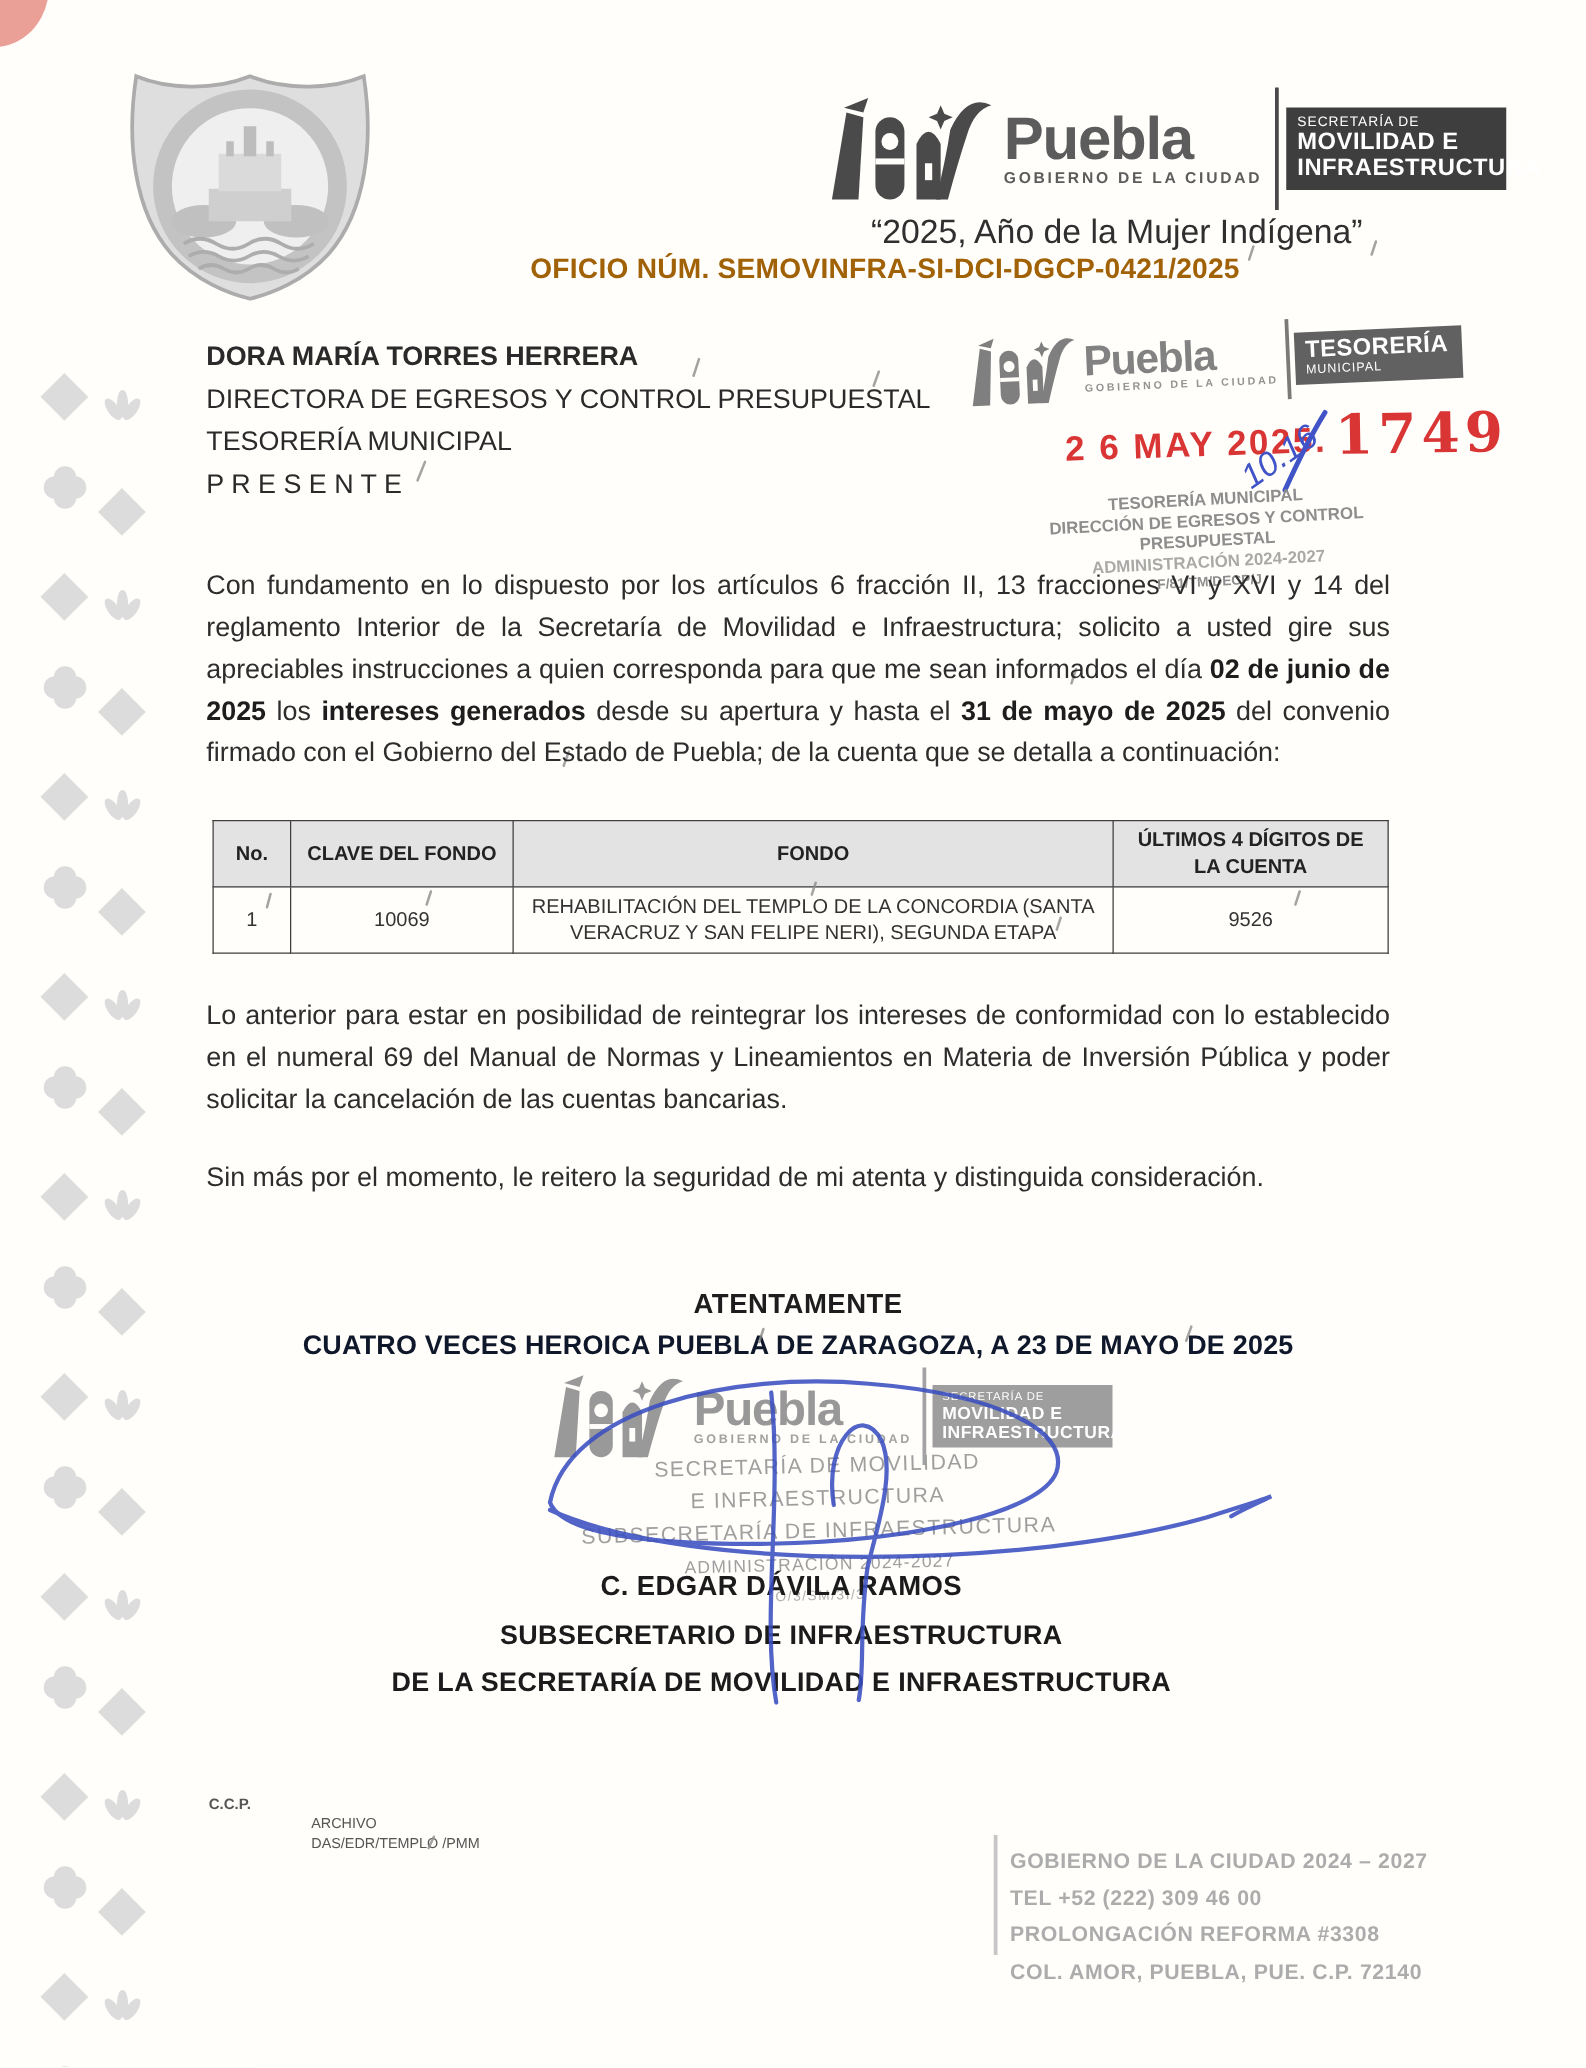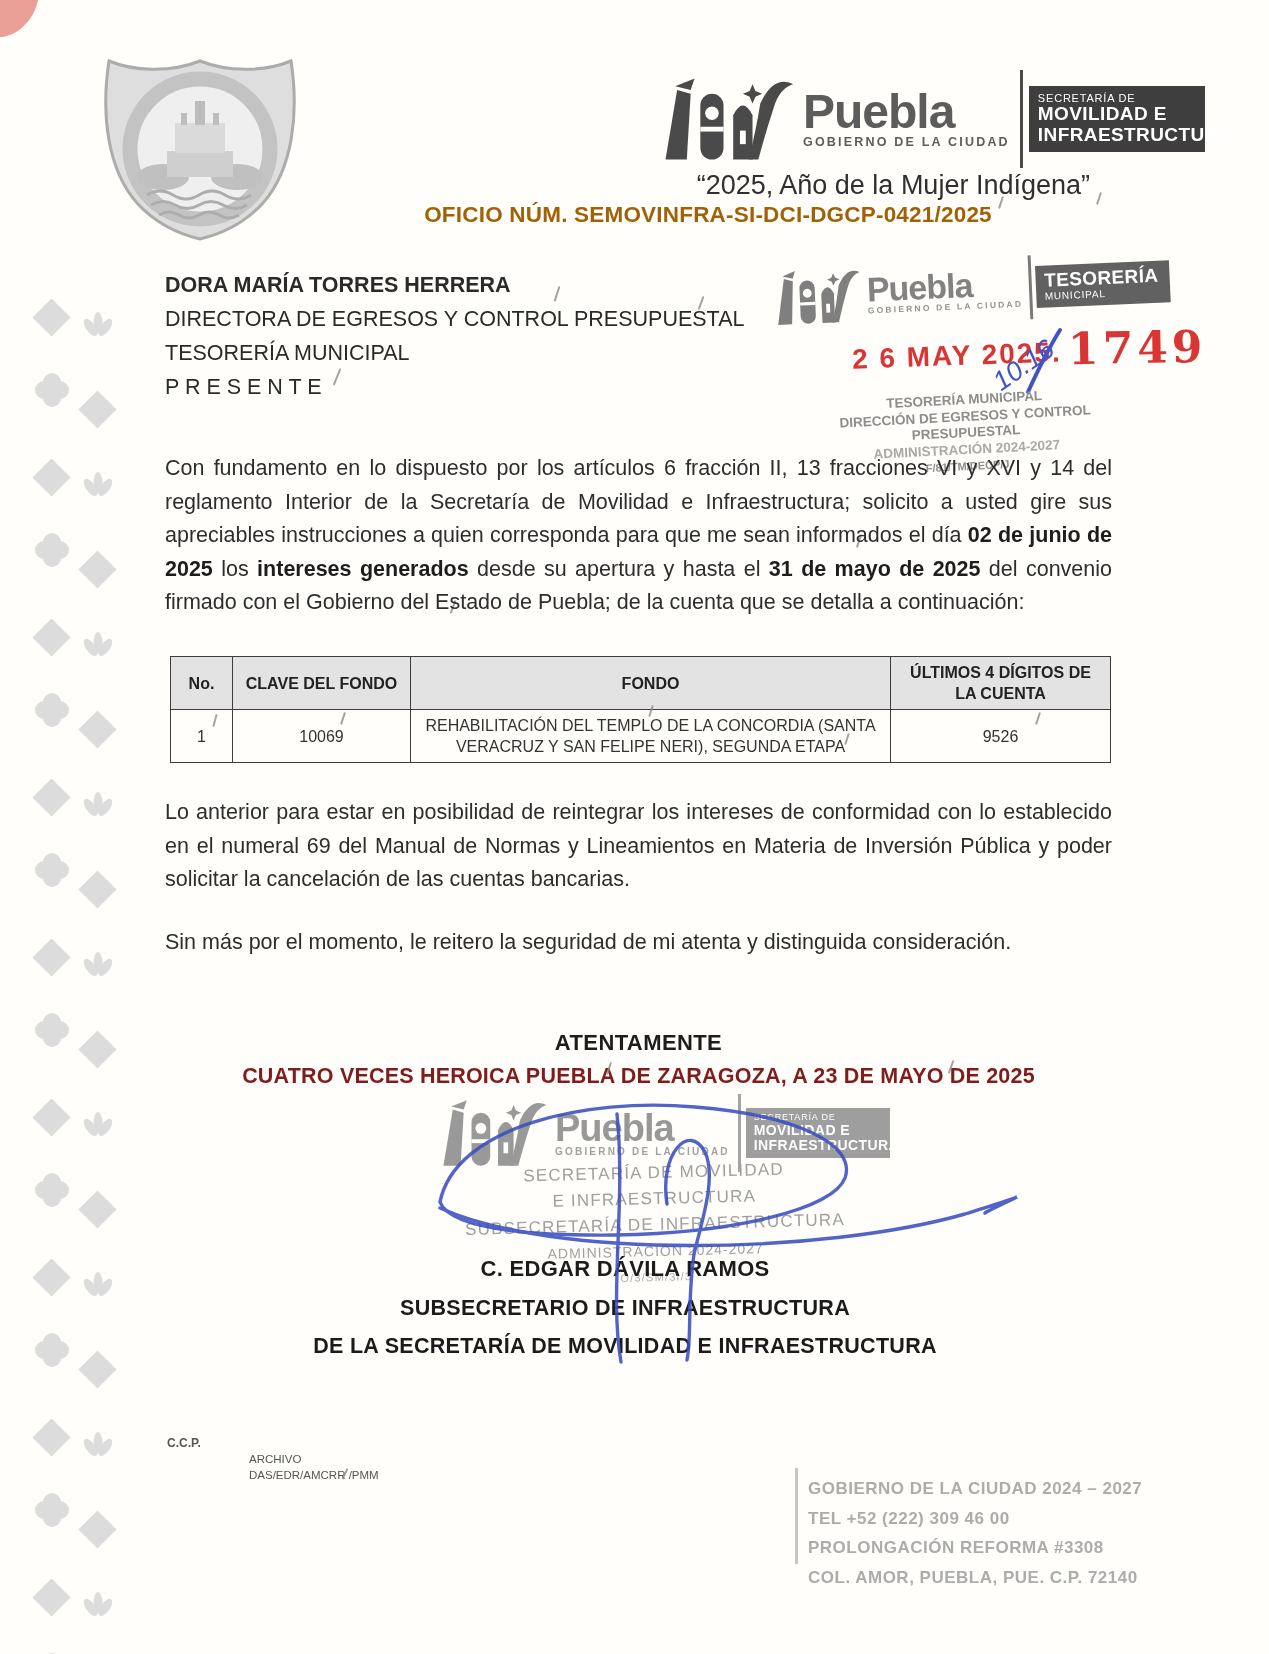--- a/index.html
+++ b/index.html
@@ -28,21 +28,21 @@
   .para{font-size:21.5px;line-height:33.5px;text-align:justify;color:#2d2d2d;}
   .para b{font-weight:bold;color:#1d1d1d;}
 
   table.fondo{border-collapse:collapse;table-layout:fixed;width:940px;font-size:16px;color:#333;}
   table.fondo th,table.fondo td{border:1.6px solid #3d3d3d;text-align:center;vertical-align:middle;
       padding:5px 8px;line-height:21px;}
   table.fondo th{background:#e3e3e3;font-weight:bold;color:#222;}
 
   .center-block{text-align:center;}
   .atent{font-size:22px;font-weight:bold;color:#1d1d1d;letter-spacing:.4px;}
-  .place{font-size:21.5px;font-weight:bold;color:#7f1d1d;letter-spacing:.2px;}
+  .place{font-size:21.5px;font-weight:bold;color:#0f172a;letter-spacing:.2px;}
 
   .sig-lines{color:#9f9f9f;letter-spacing:1.2px;line-height:26px;text-align:center;}
   .sig-lines .big{font-size:17px;}
   .sig-lines .med{font-size:14px;letter-spacing:1px;}
   .sig-lines .tiny{font-size:11px;opacity:.85;}
 
   .signer{font-weight:bold;color:#1b1b1b;text-align:center;letter-spacing:.3px;}
 
   .small-gray{color:#555;}
   .tick{position:absolute;width:2.4px;background:#8c8c8c;opacity:.8;border-radius:2px;}
@@ -257,21 +257,21 @@
       <path d="M35 120 C50 45 180 15 290 25 C390 33 452 62 440 96 C428 127 330 151 210 153 C120 154 45 146 35 120"></path>
       <path d="M35 126 C150 178 420 172 560 132 C585 124 602 119 612 115 C598 122 588 126 580 131"></path>
       <path d="M212 32 C221 120 204 212 216 280"></path>
       <path d="M262 122 C254 72 284 40 300 70 C312 96 296 142 289 172 C282 222 287 252 282 278"></path>
     </g>
   </svg>
 
   <div class="abs small-gray" style="left:167px;top:1436px;font-size:12px;font-weight:bold;">C.C.P.</div>
   <div class="abs small-gray" style="left:249px;top:1452px;font-size:11.5px;line-height:15.5px;">
     <div>ARCHIVO</div>
-    <div>DAS/EDR/AMCRR /PMM</div>
+    <div>DAS/EDR/TEMPLO /PMM</div>
   </div>
 
 
   <div class="divider" style="left:795px;top:1468px;height:96px;"></div>
 
   <div class="abs footer-right" style="left:808px;top:1474px;">
     <div>GOBIERNO DE LA CIUDAD 2024 – 2027</div>
     <div>TEL +52 (222) 309 46 00</div>
     <div>PROLONGACIÓN REFORMA #3308</div>
     <div>COL. AMOR, PUEBLA, PUE. C.P. 72140</div>

